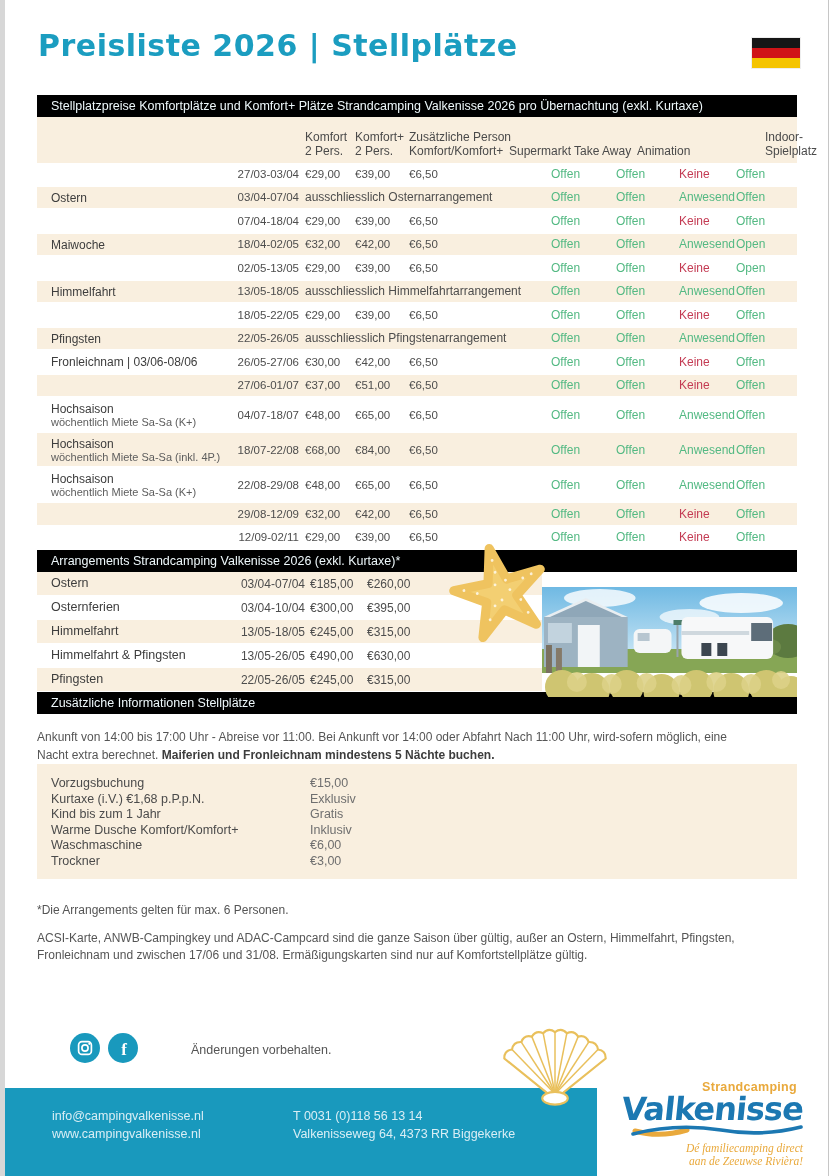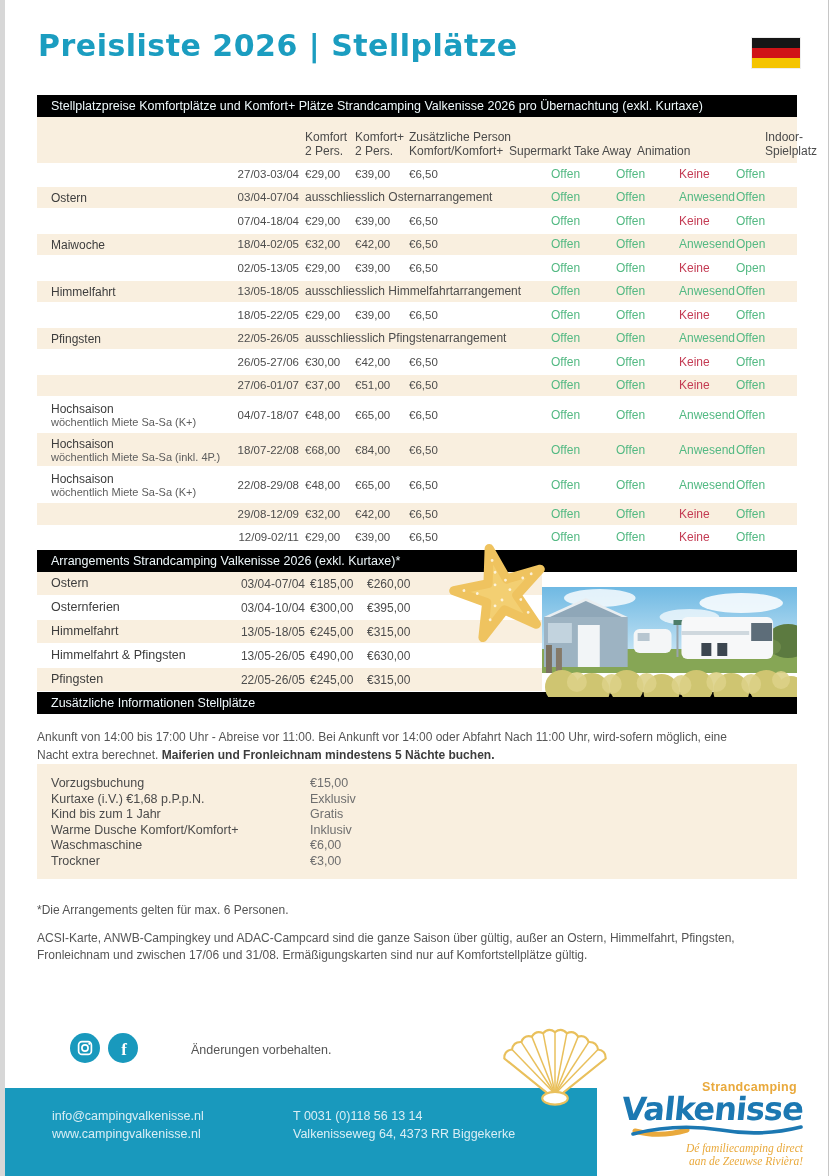--- a/index.html
+++ b/index.html
@@ -253,20 +253,24 @@
           <span class="cell ckp"></span>
           <span class="cell cz"></span>
           <span class="cell cspan">ausschliesslich Pfingstenarrangement</span>
           <span class="cell csm status pos">Offen</span>
           <span class="cell cta status pos">Offen</span>
           <span class="cell can status pos">Anwesend</span>
           <span class="cell cin status pos">Offen</span>
         </div>
 
         <div class="prow">
+          <div class="plabel">
+            <span class="lmain">Fronleichnam | 03/06-08/06</span>
+
+          </div>
           <span class="cell date">26/05-27/06</span>
           <span class="cell ck">€30,00</span>
           <span class="cell ckp">€42,00</span>
           <span class="cell cz">€6,50</span>
           <span class="cell cspan"></span>
           <span class="cell csm status pos">Offen</span>
           <span class="cell cta status pos">Offen</span>
           <span class="cell can status neg">Keine</span>
           <span class="cell cin status pos">Offen</span>
         </div>

